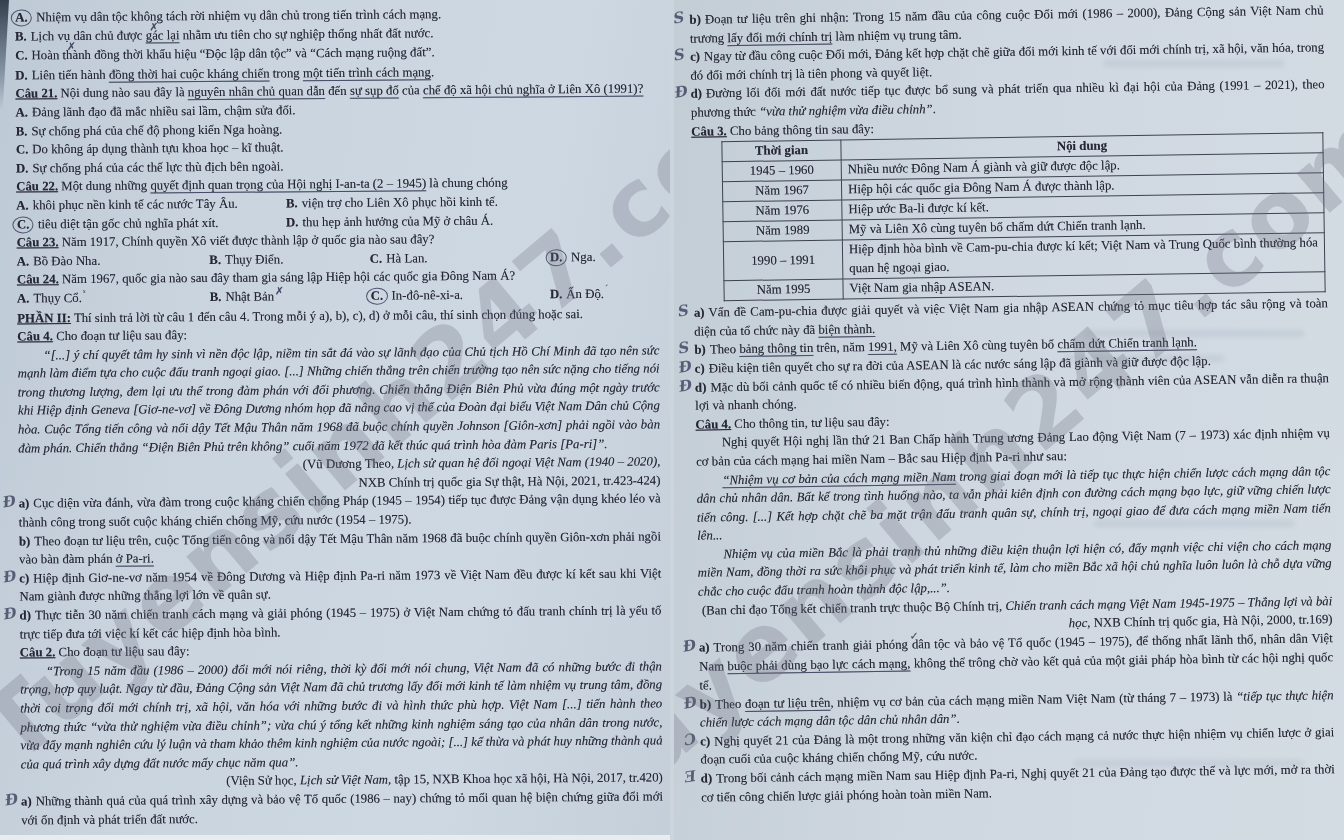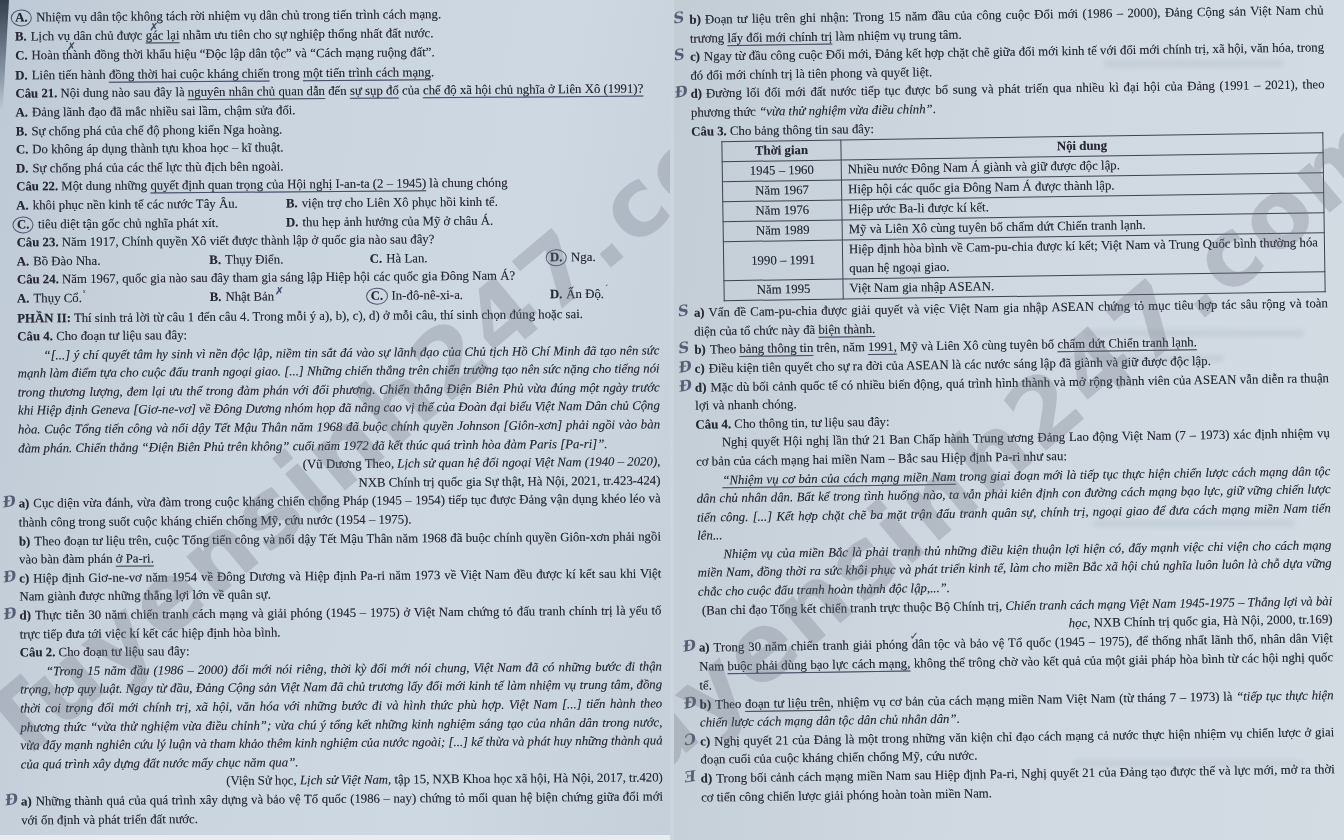--- a/index.html
+++ b/index.html
@@ -6,21 +6,21 @@
   body{width:1344px;height:840px;overflow:hidden;background:#cdd5dc;display:flex;
        font-family:"Liberation Serif",serif;}
   .page{position:relative;width:670px;height:840px;overflow:hidden;flex:0 0 670px;}
   .page.pl{background:linear-gradient(100deg,#bdc9d5 0%,#cad4de 30%,#ced8e2 70%,#c4cfda 100%);}
   .page.pr{background:linear-gradient(96deg,#c3cdd6 0%,#cfd8e1 45%,#d3dbe3 100%);margin-left:4px;}
   .inner{position:absolute;left:0;top:0;right:0;bottom:0;padding:6px 10px 0 18px;
          transform:rotate(-0.45deg);font-size:12.8px;line-height:18.6px;text-align:justify;
          color:#262634;text-shadow:0 0 .5px rgba(38,38,60,.45);}
   .pr .inner{padding:8px 12px 0 24px;transform:rotate(-0.85deg);transform-origin:30% 70%;}
   p{margin:0;}
-  .b{font-weight:bold;}
+  .b{font-weight:bold;text-decoration:underline;}
   .it{font-style:italic;}
   .quote{font-style:italic;text-indent:26px;}
   .cite{text-align:right;}
   .u{text-decoration:underline;text-decoration-thickness:1.4px;text-underline-offset:2.5px;
      text-decoration-color:rgba(58,62,92,.8);}
   .item{position:relative;}
   .mark{position:absolute;left:-16px;top:-2px;font-family:"DejaVu Serif",serif;font-style:italic;
         font-weight:bold;color:rgba(60,64,94,.8);font-size:15px;transform:rotate(-8deg);
         text-shadow:none;}
   .circ{display:inline-block;border:1.5px solid rgba(56,60,90,.85);border-radius:50%;

